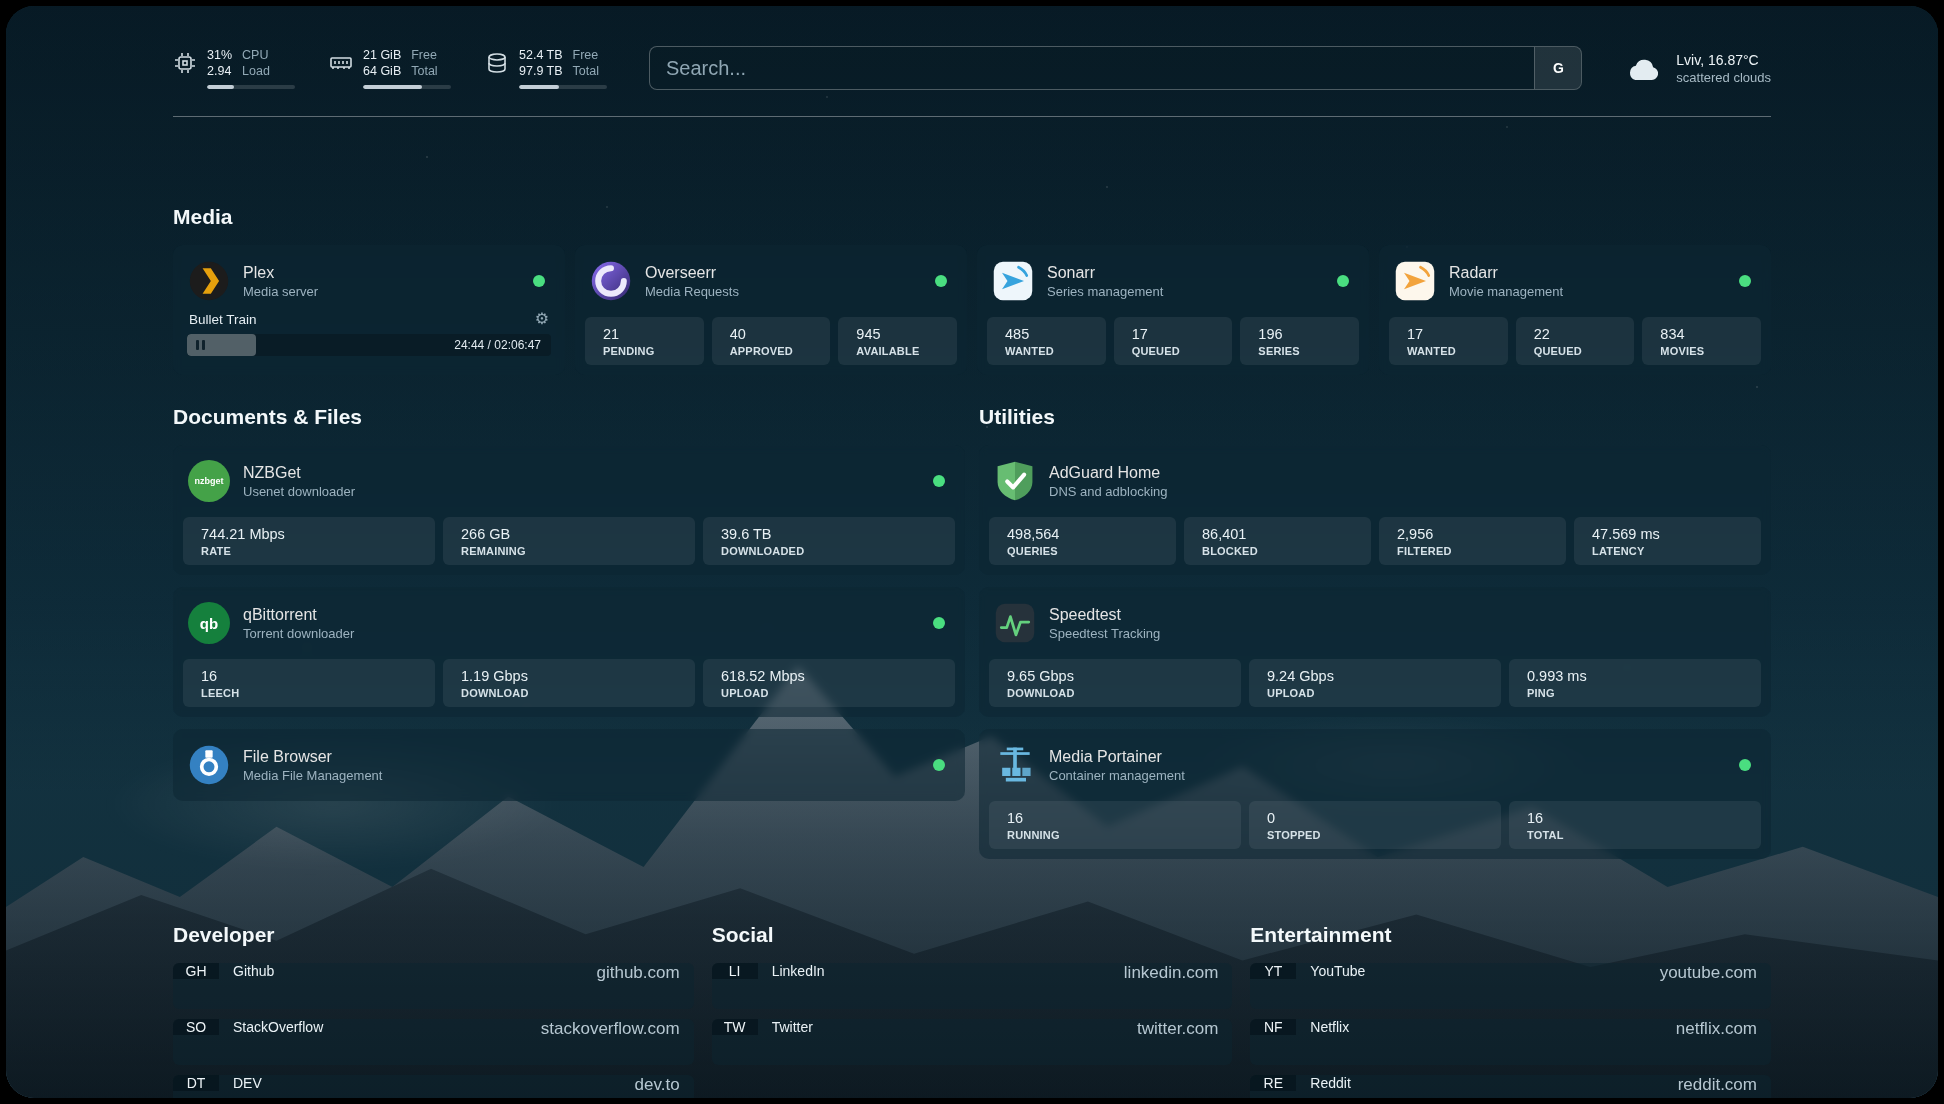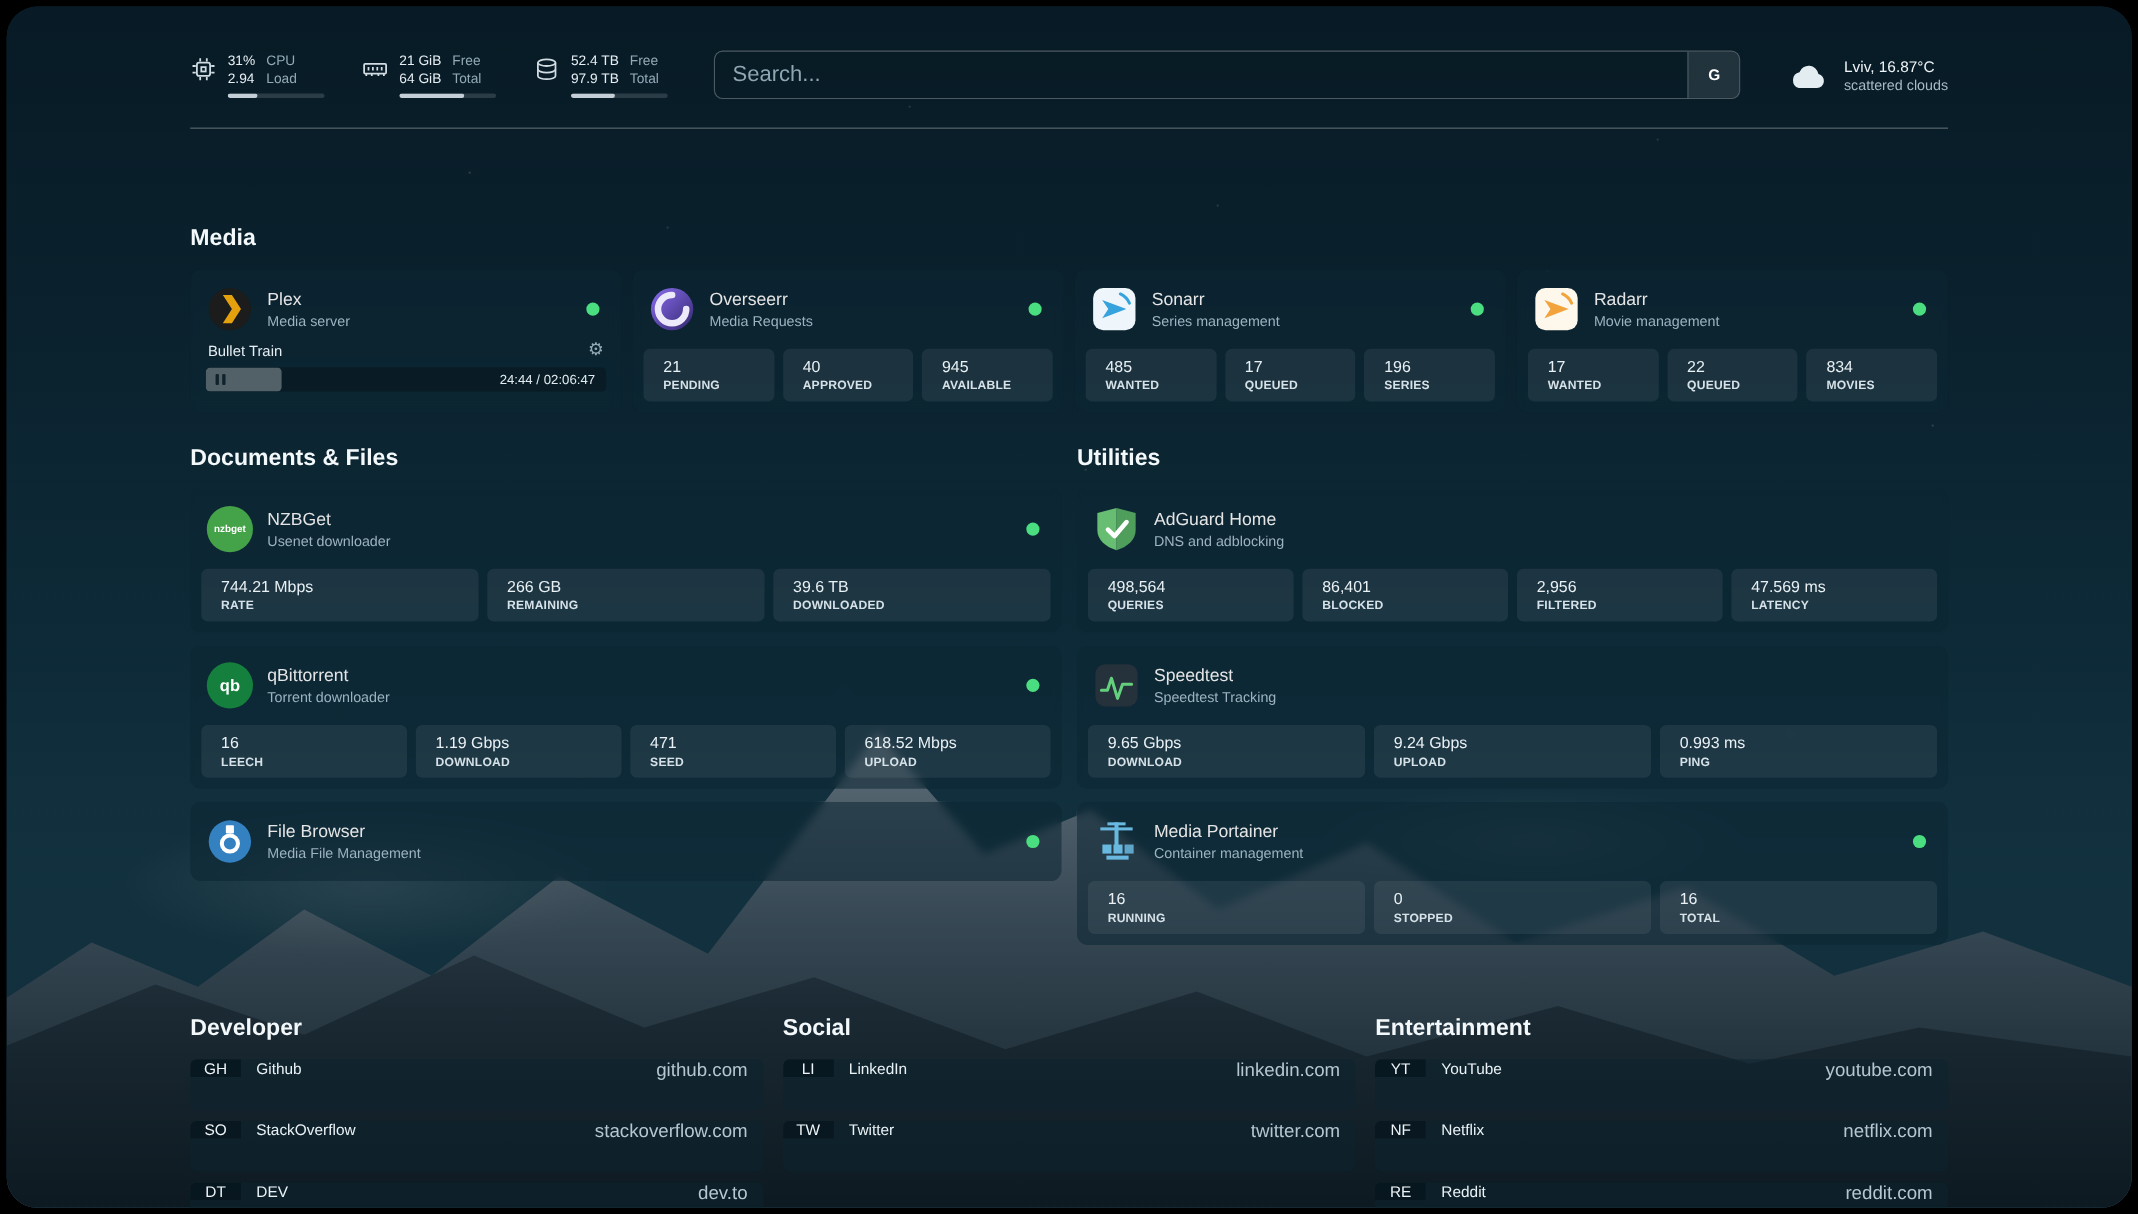--- a/index.html
+++ b/index.html
@@ -366,24 +366,20 @@
           <div class="stats">
             <div class="stat">
               <div class="stat-value">16</div>
               <div class="stat-label">LEECH</div>
             </div>
             <div class="stat">
               <div class="stat-value">1.19 Gbps</div>
               <div class="stat-label">DOWNLOAD</div>
             </div>
             <div class="stat">
-              <div class="stat-value">471</div>
-              <div class="stat-label">SEED</div>
-            </div>
-            <div class="stat">
               <div class="stat-value">618.52 Mbps</div>
               <div class="stat-label">UPLOAD</div>
             </div>
           </div>
         </div>
 
         <div class="card">
           <div class="card-header">
             <span class="icon">
               <svg viewBox="0 0 48 48">

